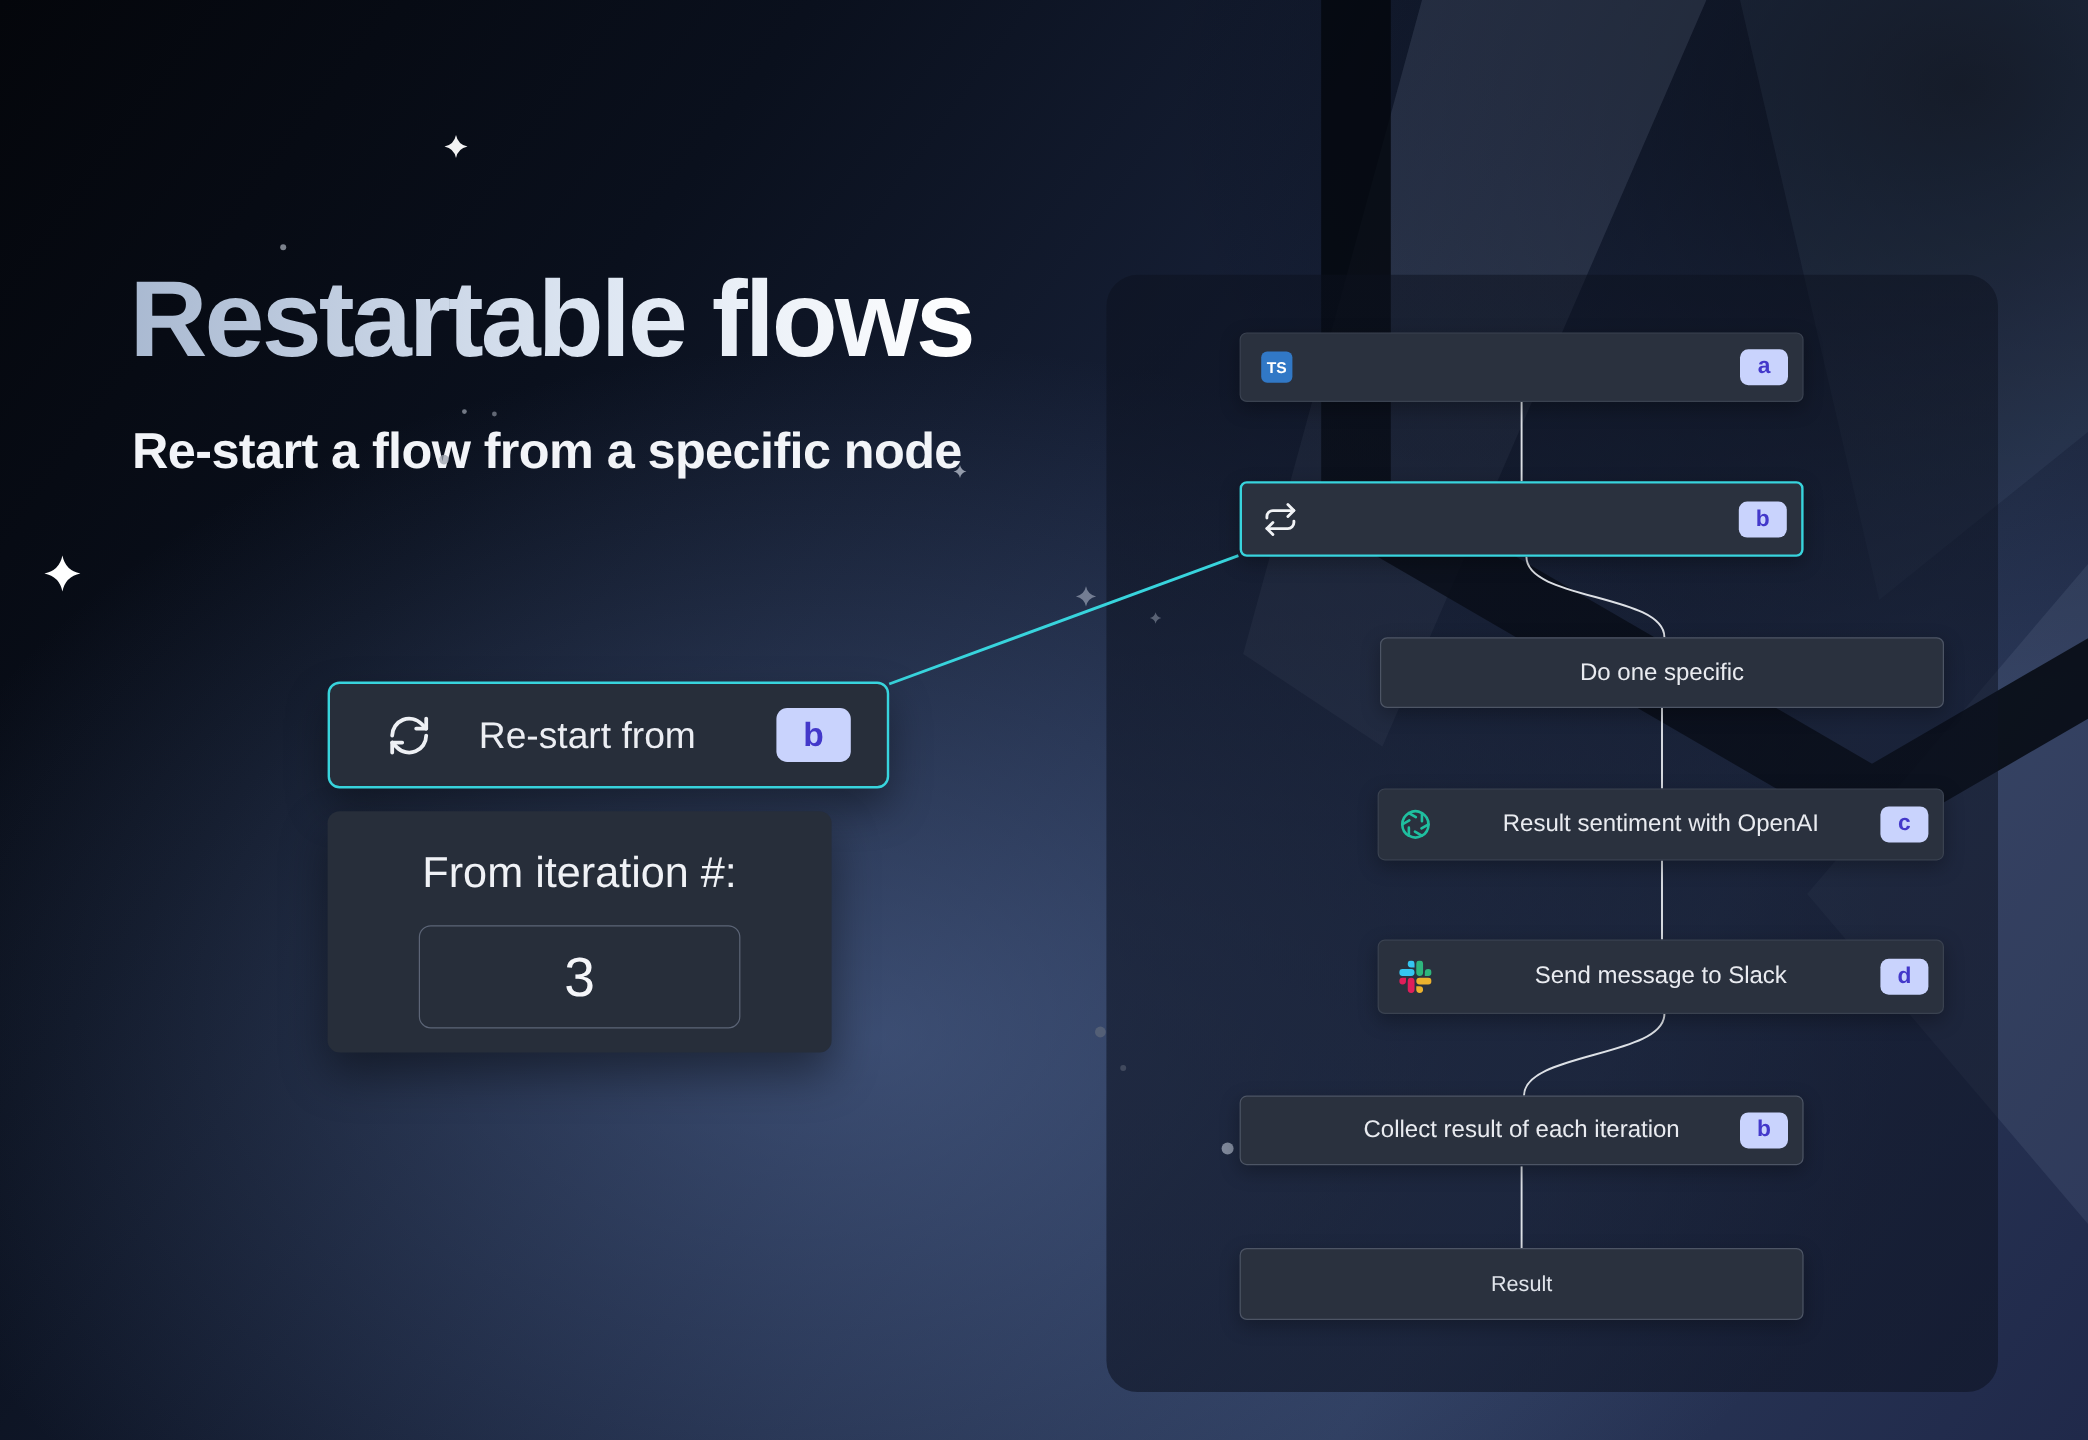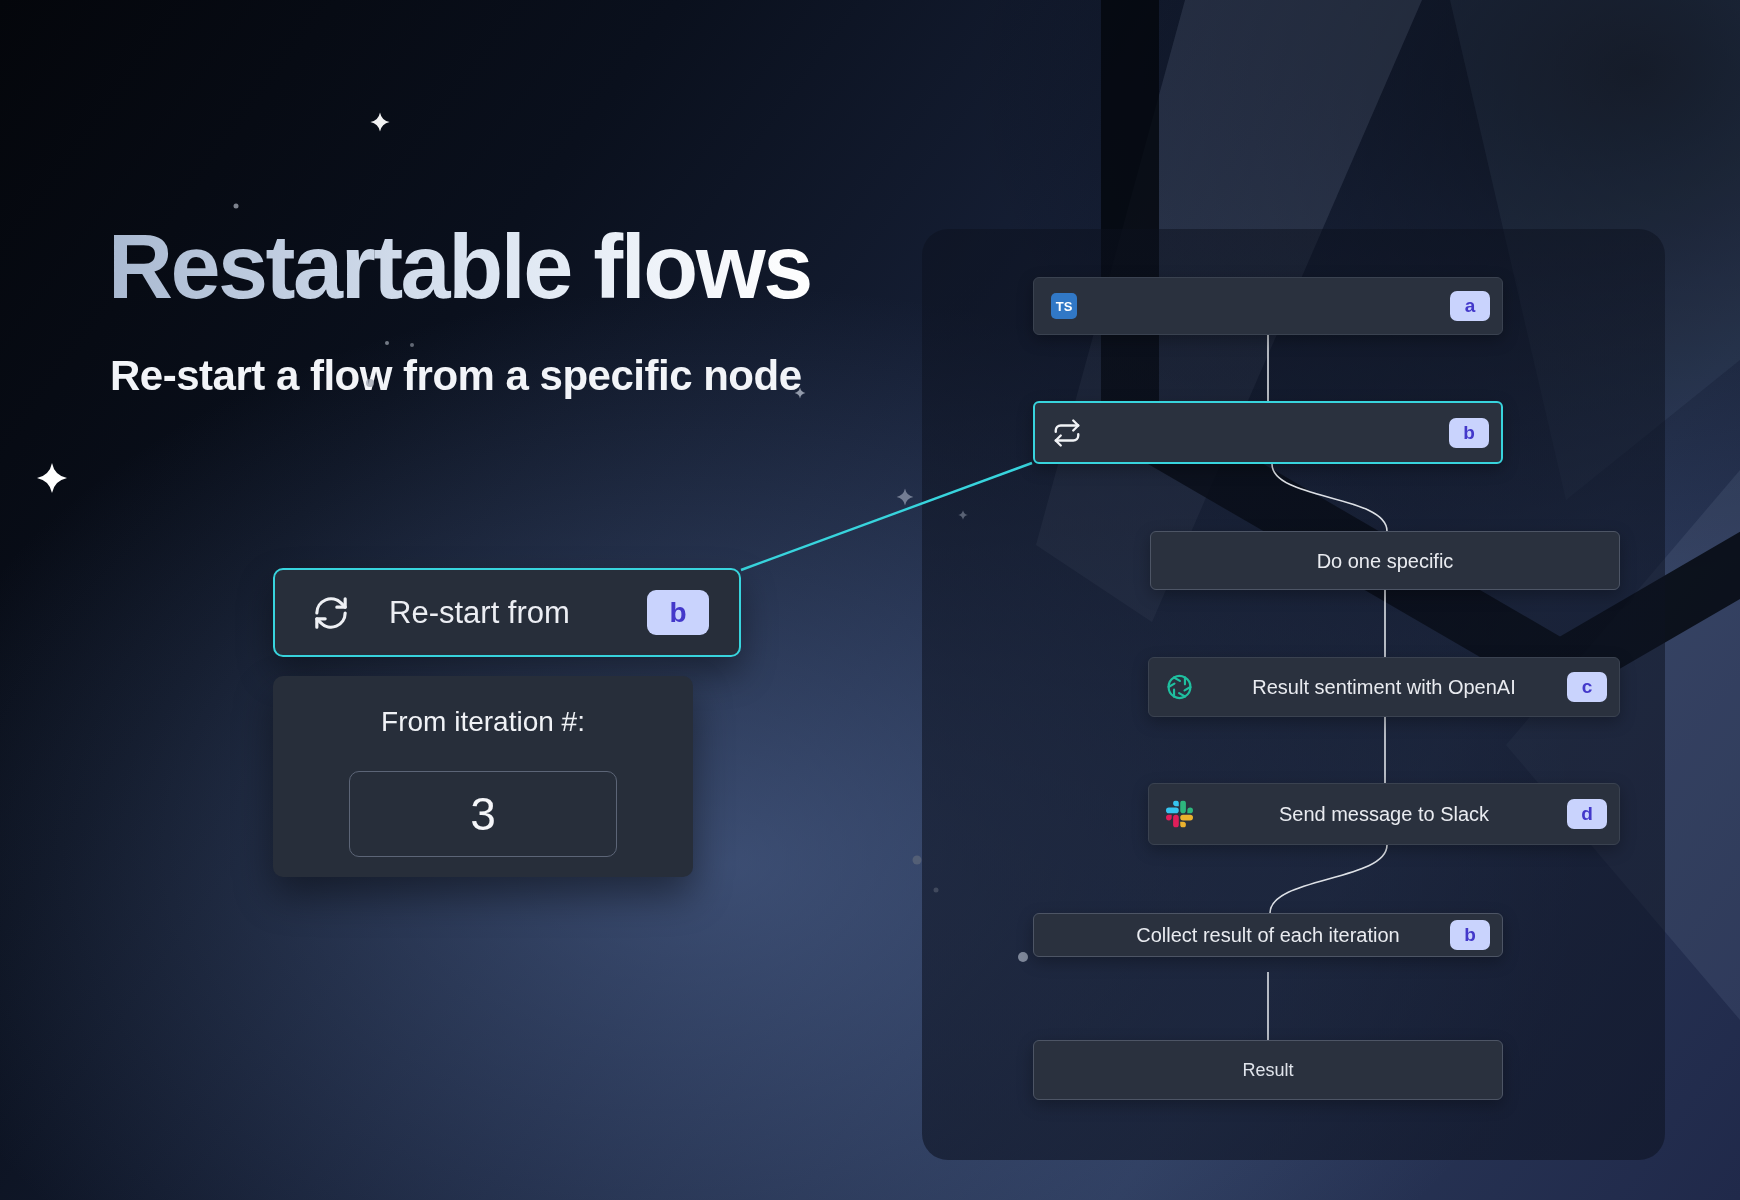--- a/index.html
+++ b/index.html
@@ -28,41 +28,41 @@
     position:absolute;left:110px;top:352px;
     font-size:42px;font-weight:700;color:#f2f4f8;letter-spacing:-0.5px;
     white-space:nowrap;
   }
 
   
   .restart-btn{
     position:absolute;left:273px;top:568px;width:468px;height:89px;
     box-sizing:border-box;border:2px solid var(--accent,#38d4dd);border-radius:10px;
     background:#272e3a;display:flex;align-items:center;
-    padding:0 30px 0 36px;gap:38px;
+    padding:0 30px 0 46px;gap:38px;
     box-shadow:0 16px 34px rgba(0,0,0,.38);
     cursor:pointer;
   }
   .restart-btn .rlabel{font-size:31px;color:#eceef3;white-space:nowrap;}
   .badge-lg{
     margin-left:auto;min-width:62px;height:45px;border-radius:9px;
     background:var(--badge_bg,#c9d3fd);color:var(--badge_text,#4338ca);
     font-size:28px;font-weight:700;
     display:flex;align-items:center;justify-content:center;
   }
 
   
   .iter-panel{
     position:absolute;left:273px;top:676px;width:420px;height:201px;
     background:#272e3a;border-radius:10px;
     box-shadow:0 18px 38px rgba(0,0,0,.42);
   }
   .iter-label{
     position:absolute;left:0;right:0;top:30px;text-align:center;
-    font-size:28px;color:#f0f2f6;
+    font-size:36px;color:#f0f2f6;
   }
   .iter-input{
     position:absolute;left:76px;top:95px;width:268px;height:86px;
     box-sizing:border-box;border:1.5px solid #5c6577;border-radius:10px;
     background:transparent;color:#f5f6f9;font-size:46px;text-align:center;
     font-family:"Liberation Sans","DejaVu Sans",sans-serif;outline:none;
   }
 
   
   .flow-panel{
@@ -90,21 +90,21 @@
     font-size:19px;font-weight:700;
     display:flex;align-items:center;justify-content:center;
   }
   .node.highlight{border:2px solid var(--accent,#38d4dd);}
   .node.plain{border:1px solid #4d5565;}
   .n0{left:1033px;top:277px;width:470px;height:58px;}
   .n1{left:1033px;top:401px;width:470px;height:63px;}
   .n2{left:1150px;top:531px;width:470px;height:59px;}
   .n3{left:1148px;top:657px;width:472px;height:60px;}
   .n4{left:1148px;top:783px;width:472px;height:62px;}
-  .n5{left:1033px;top:913px;width:470px;height:44px;}
+  .n5{left:1033px;top:913px;width:470px;height:58px;}
   .n6{left:1033px;top:1040px;width:470px;height:60px;}
   .n6 .nlabel{font-size:18px;color:#e0e4eb;}
 
   .ts-icon{
     width:26px;height:26px;border-radius:5px;
     background:var(--typescript_blue,#3178c6);
     color:#fff;font-size:13px;font-weight:800;
     display:flex;align-items:center;justify-content:center;letter-spacing:0;
   }
   .z2{z-index:2}.z3{z-index:3}.z4{z-index:4;}

